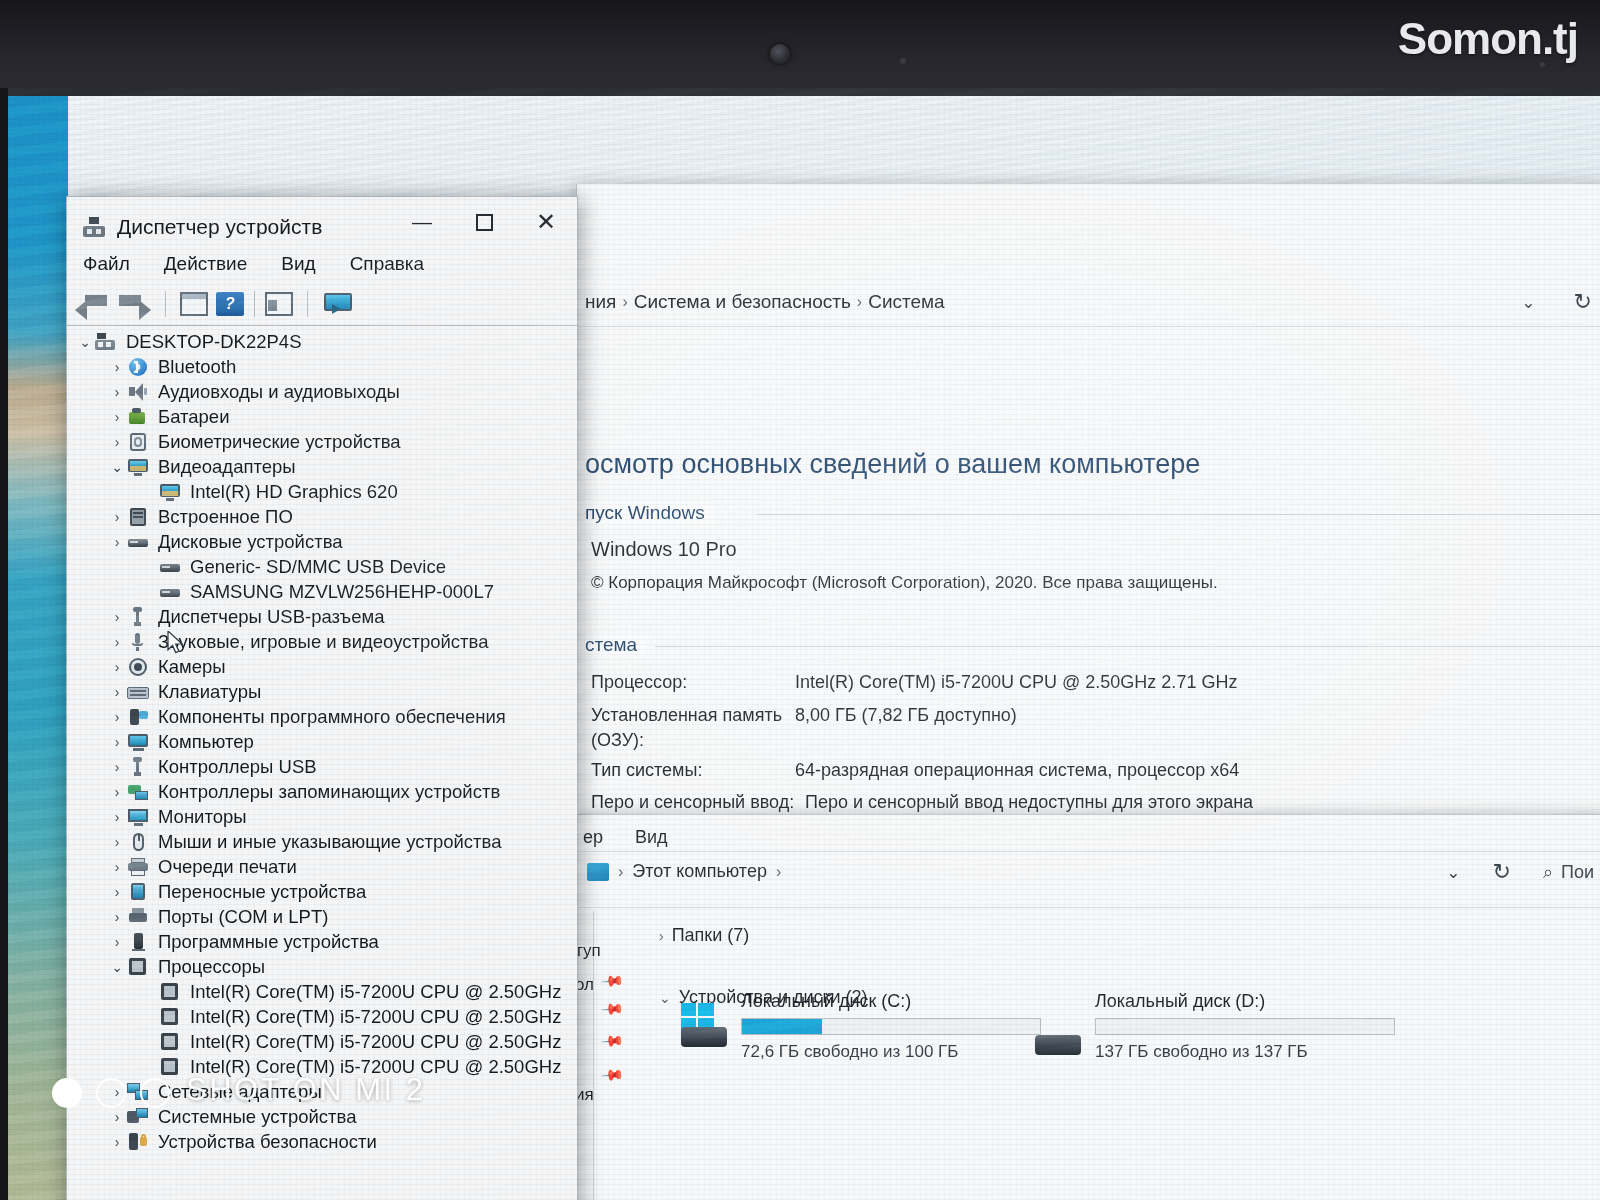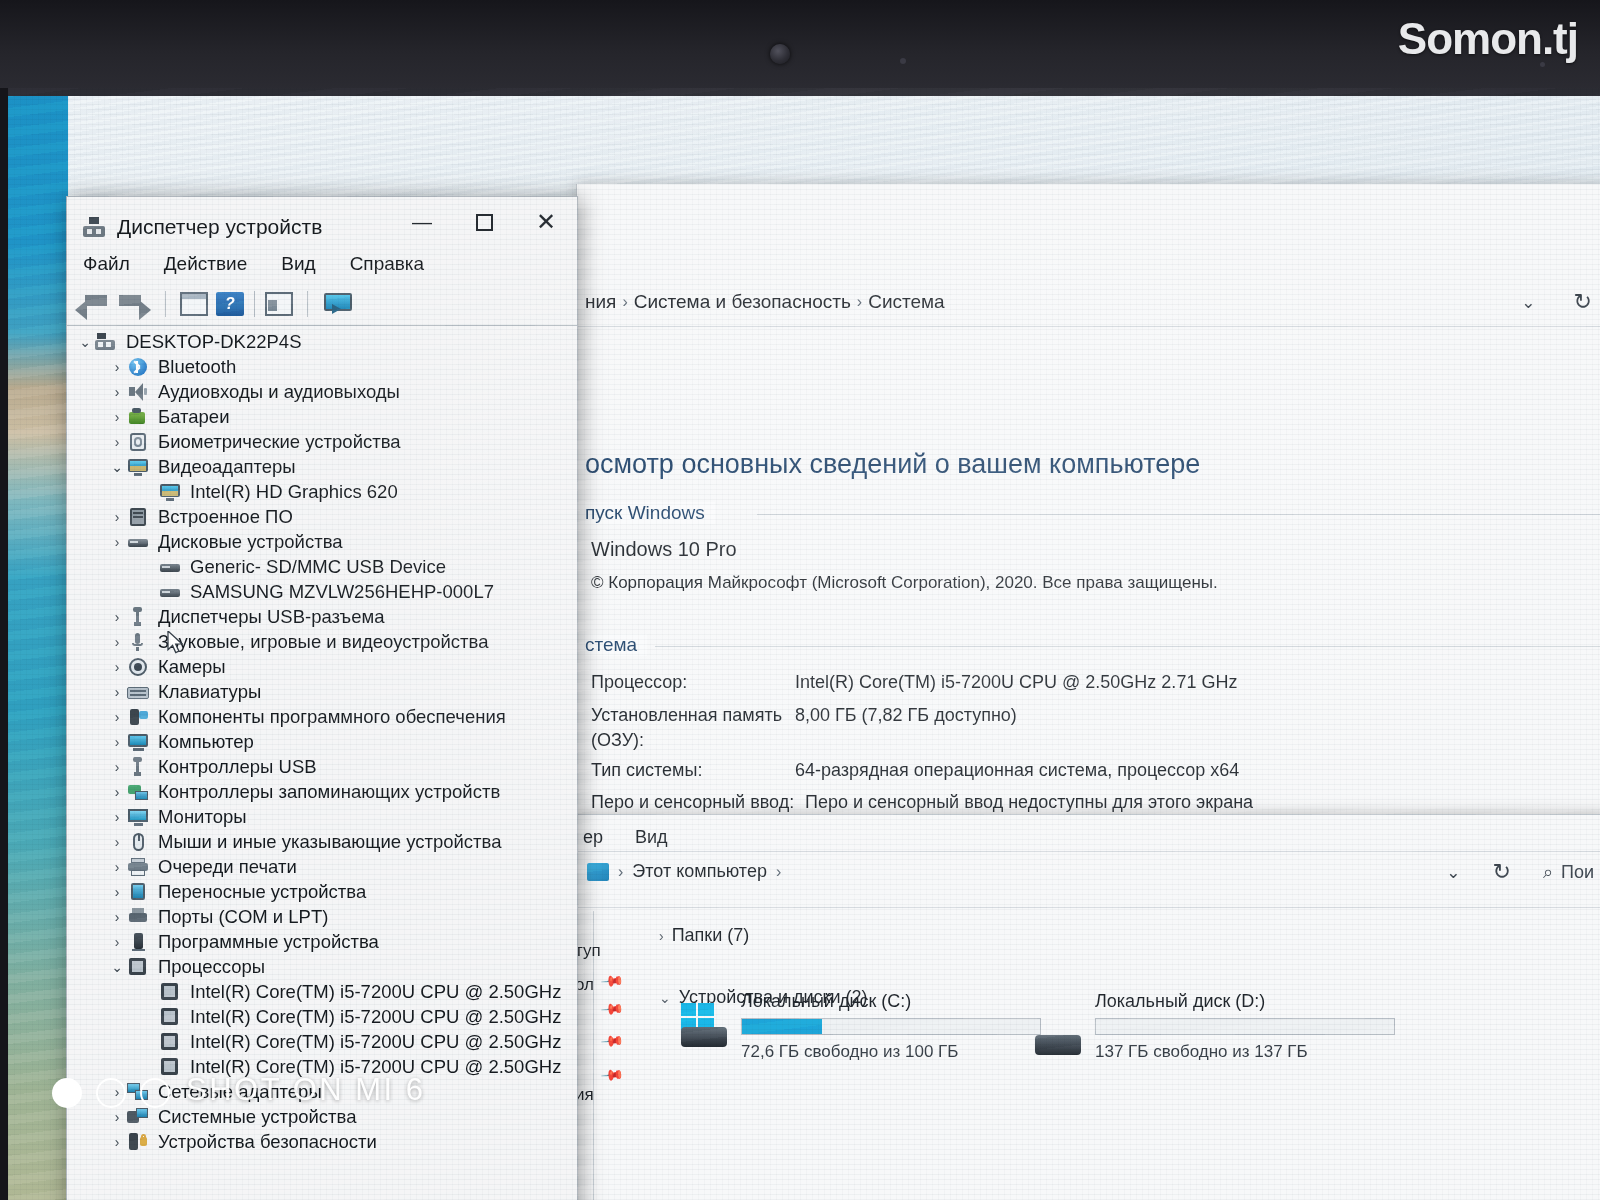--- a/index.html
+++ b/index.html
@@ -635,15 +635,15 @@
   </div>
   <div class="bezel-left"></div>
 
   <div class="somon">Somon.tj</div>
   <div class="dots">
       <b></b>
       <s></s>
       <s></s>
     </div>
   <div class="shoton">
-    <div>SHOT ON MI 6</div>
+    <div>SHOT ON MI 2</div>
   </div>
 </div>
 
 </body></html>

